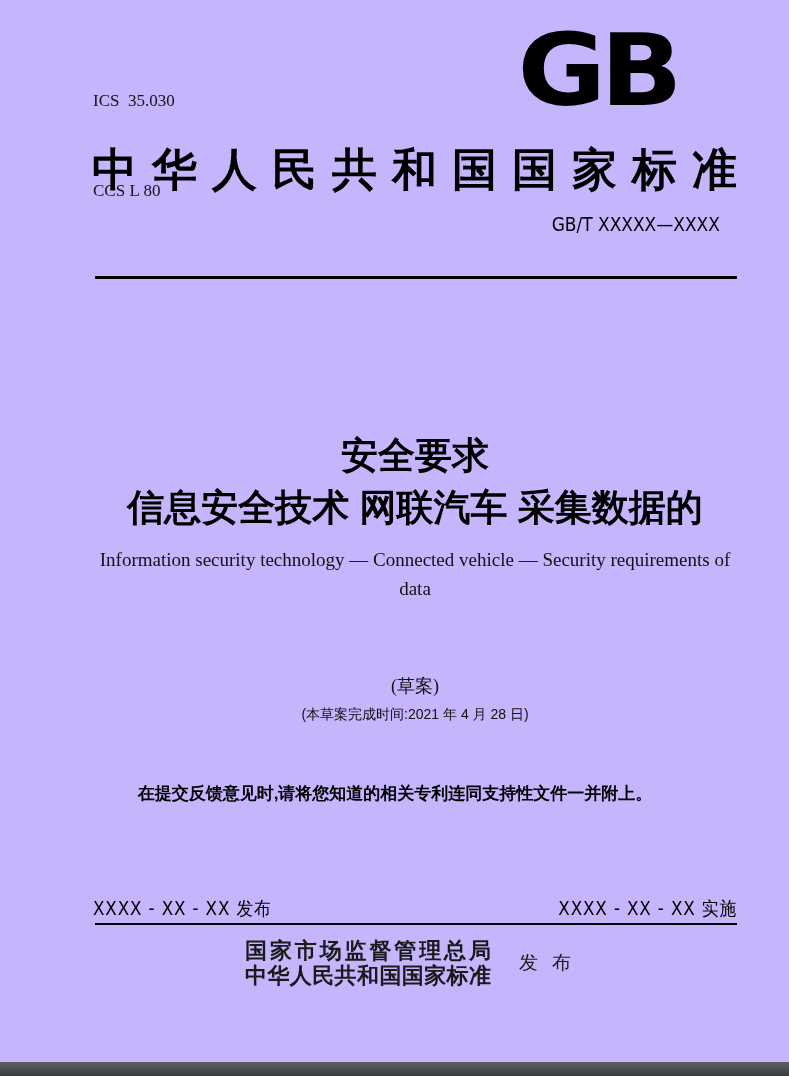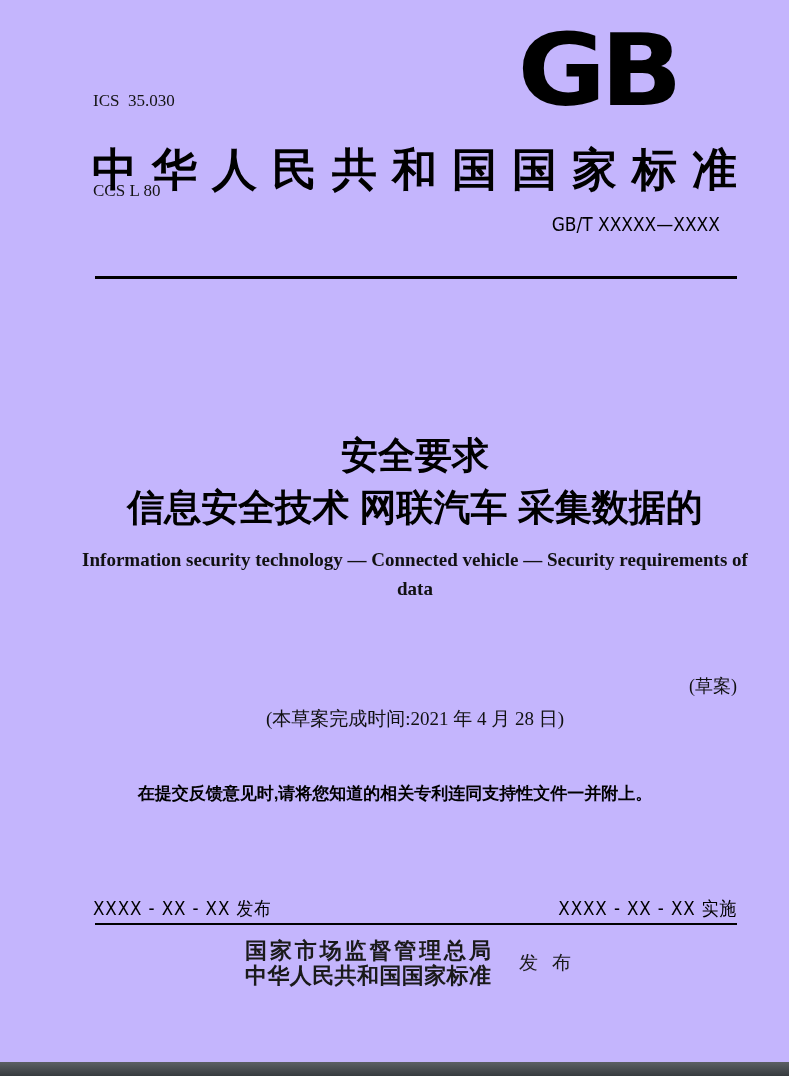--- a/index.html
+++ b/index.html
@@ -51,31 +51,31 @@
     position: absolute; left: 93px; top: 430px; width: 644px;
     text-align: center;
     font-family: "Liberation Sans", "DejaVu Sans", sans-serif;
     font-weight: bold; font-size: 37px; line-height: 52px;
     color: #000;
   }
   .title-en {
     position: absolute; left: 60px; top: 545px; width: 710px;
     text-align: center;
     font-family: "Liberation Serif", serif;
-    font-size: 19px; line-height: 29px; color: #111; font-weight: bold;
+    font-size: 19px; line-height: 29px; color: #111;
   }
   .draft-label {
     position: absolute; left: 93px; top: 674px; width: 644px;
-    text-align: right; font-size: 18px; color: #111;
+    text-align: center; font-size: 18px; color: #111;
     font-family: "Liberation Serif", serif;
   }
   .draft-date {
     position: absolute; left: 93px; top: 706px; width: 644px;
-    text-align: center; font-size: 19px; color: #111;
-    font-family: Liberation Serif, serif;
+    text-align: center; font-size: 14px; color: #111;
+    font-family: Liberation Sans, sans-serif;
   }
   .patent-notice {
     position: absolute; left: 60px; top: 782px; width: 670px;
     text-align: center;
     font-family: Liberation Sans, sans-serif;
     font-weight: bold; font-size: 17px; color: #000;
   }
   .dates-row {
     position: absolute; left: 93px; top: 896px; width: 644px;
     display: flex; justify-content: space-between;

